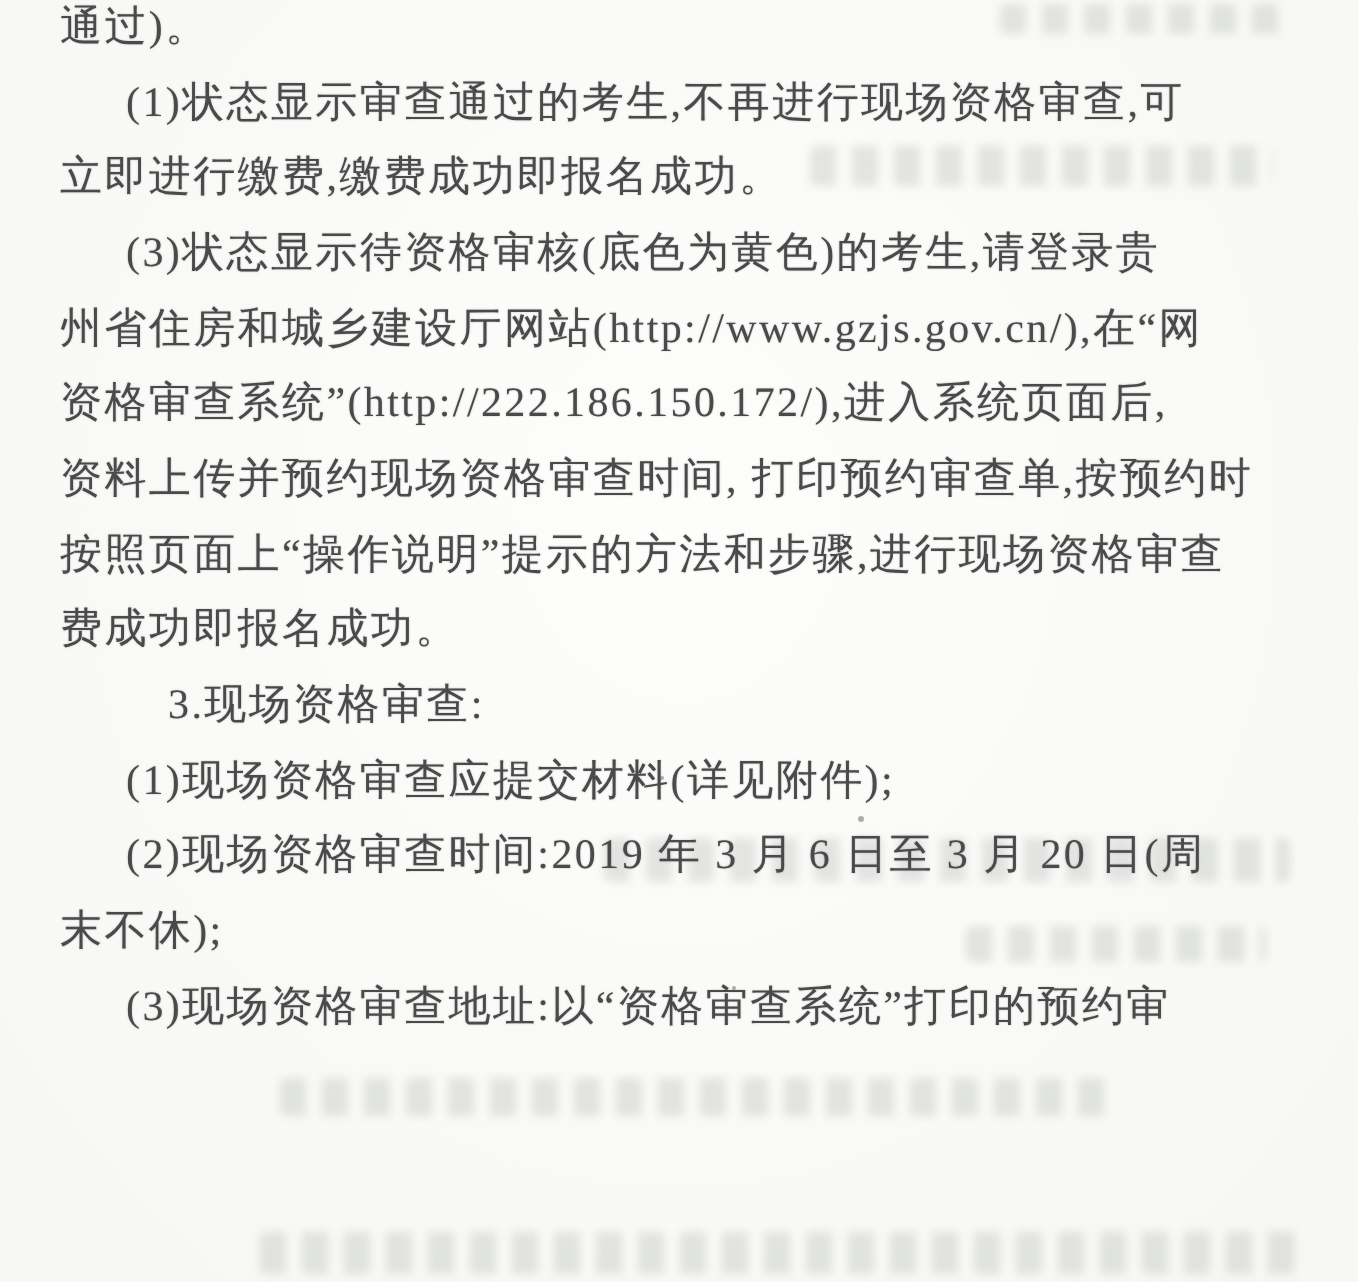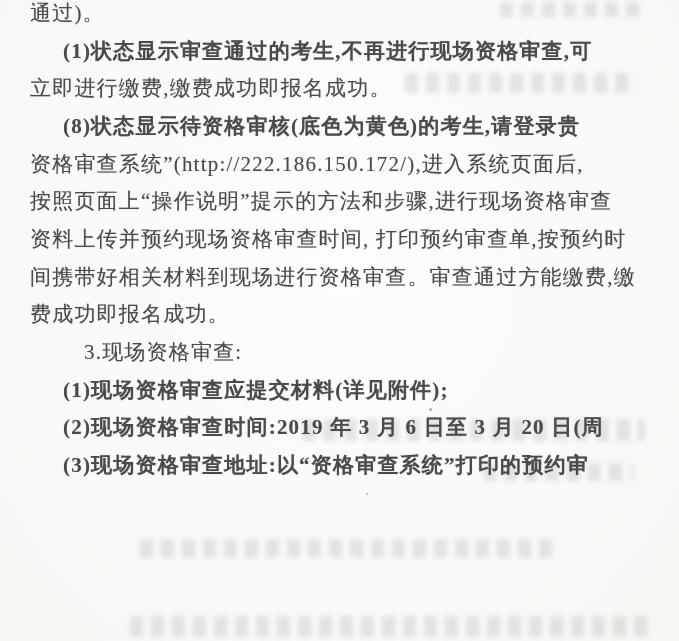--- a/index.html
+++ b/index.html
@@ -30,21 +30,21 @@
     font-size: 21px;
     letter-spacing: 1.2px;
     text-shadow: 0 0 1px rgba(74,74,74,0.35);
     z-index: 2;
   }
   .line {
     height: 37.68px;
     line-height: 37.68px;
     white-space: nowrap;
   }
-  .ind  { padding-left: 33px; font-weight: bold; }
+  .ind  { padding-left: 33px; }
   .ind2 { padding-left: 54px; }
 
   
   .smudge {
     position: absolute;
     filter: blur(2.5px);
     opacity: 0.55;
     border-radius: 3px;
     background: repeating-linear-gradient(
       90deg,
@@ -76,25 +76,26 @@
   <div class="smudge" style="left:130px; top:616px; width:520px; height:21px;"></div>
 
   <div class="speck" style="left:429px; top:408px;"></div>
   <div class="speck" style="left:330px; top:388px; width:2px; height:2px;"></div>
   <div class="speck" style="left:366px; top:493px; width:2px; height:2px;"></div>
 
   <div class="doc">
     <div class="line">通过)。</div>
     <div class="line ind">(1)状态显示审查通过的考生,不再进行现场资格审查,可</div>
     <div class="line">立即进行缴费,缴费成功即报名成功。</div>
-    <div class="line ind">(8)状态显示待资格审核(底色为黄色)的考生,请登录贵</div>
+    <div class="line ind">(3)状态显示待资格审核(底色为黄色)的考生,请登录贵</div>
+    <div class="line">州省住房和城乡建设厅网站(http://www.gzjs.gov.cn/),在“网</div>
     <div class="line">资格审查系统”(http://222.186.150.172/),进入系统页面后,</div>
+    <div class="line">资料上传并预约现场资格审查时间, 打印预约审查单,按预约时</div>
     <div class="line">按照页面上“操作说明”提示的方法和步骤,进行现场资格审查</div>
-    <div class="line">资料上传并预约现场资格审查时间, 打印预约审查单,按预约时</div>
-    <div class="line">间携带好相关材料到现场进行资格审查。审查通过方能缴费,缴</div>
     <div class="line">费成功即报名成功。</div>
     <div class="line ind2">3.现场资格审查:</div>
     <div class="line ind">(1)现场资格审查应提交材料(详见附件);</div>
     <div class="line ind">(2)现场资格审查时间:2019 年 3 月 6 日至 3 月 20 日(周</div>
+    <div class="line">末不休);</div>
     <div class="line ind">(3)现场资格审查地址:以“资格审查系统”打印的预约审</div>
   </div>
 
 </div>
 
 </body></html>

